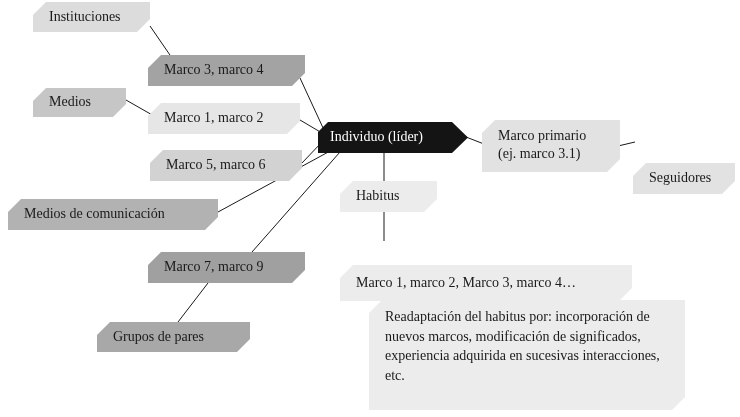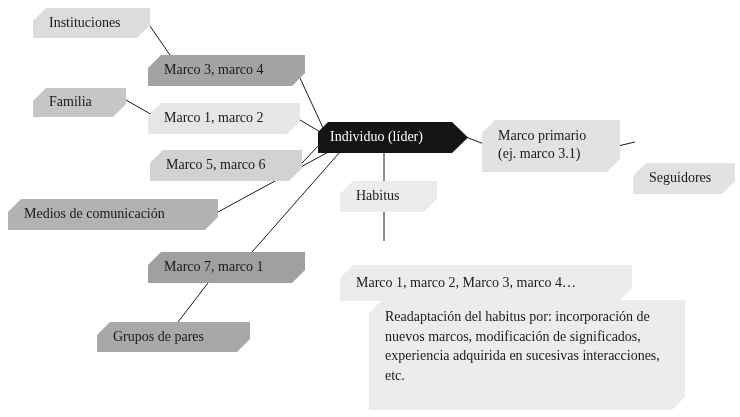--- a/index.html
+++ b/index.html
@@ -51,33 +51,33 @@
     <line x1="218" y1="212" x2="332" y2="150"></line>
     <line x1="252" y1="252" x2="340" y2="152"></line>
     <line x1="178" y1="322" x2="208" y2="283"></line>
     <line x1="466" y1="137" x2="484" y2="144"></line>
     <line x1="618" y1="146" x2="635" y2="142"></line>
     <line x1="384" y1="152" x2="384" y2="182"></line>
     <line x1="384" y1="211" x2="384" y2="241"></line>
     <line x1="384" y1="275" x2="384" y2="301"></line>
   </svg>
 
-  <div class="node" style="left: 33px; top: 8px; width: 117px; height: 30px; background-color: rgb(220, 220, 220);">Instituciones</div>
+  <div class="node" style="left: 33px; top: 2px; width: 117px; height: 30px; background-color: rgb(220, 220, 220);">Instituciones</div>
 
   <div class="node" style="left: 148px; top: 55px; width: 157px; height: 31px; background-color: #a3a3a3;">Marco 3, marco 4</div>
 
-  <div class="node" style="left: 33px; top: 88px; width: 93px; height: 29px; background-color: rgb(198, 198, 198);">Familia</div>
+  <div class="node" style="left: 33px; top: 88px; width: 93px; height: 29px; background-color: rgb(198, 198, 198);">Medios</div>
 
   <div class="node" style="left: 148px; top: 103px; width: 152px; height: 31px; background-color: rgb(230, 230, 230);">Marco 1, marco 2</div>
 
   <div class="node" style="left: 150px; top: 150px; width: 152px; height: 31px; background-color: rgb(210, 210, 210);">Marco 5, marco 6</div>
 
   <div class="node" style="left: 8px; top: 199px; width: 210px; height: 31px; background-color: rgb(178, 178, 178);">Medios de comunicación</div>
 
-  <div class="node" style="left: 148px; top: 252px; width: 157px; height: 31px; background-color: rgb(160, 160, 160);">Marco 7, marco 1</div>
+  <div class="node" style="left: 148px; top: 252px; width: 157px; height: 31px; background-color: rgb(160, 160, 160);">Marco 7, marco 9</div>
 
   <div class="node arrow" style="left: 318px; top: 122px; width: 150px; height: 31px; background-color: rgb(20, 20, 20);">Individuo (líder)</div>
 
   <div class="node" style="left: 97px; top: 322px; width: 153px; height: 30px; background-color: rgb(168, 168, 168);">Grupos de pares</div>
 
   <div class="node multiline" style="left: 482px; top: 120px; width: 138px; height: 52px; background-color: rgb(226, 226, 226);">Marco primario (ej. marco 3.1)</div>
 
   <div class="node" style="left: 633px; top: 127px; width: 102px; height: 31px; background-color: rgb(226, 226, 226); margin-top: 36px;">Seguidores</div>
 
   <div class="node" style="left: 340px; top: 181px; width: 97px; height: 31px; background-color: rgb(236, 236, 236);">Habitus</div>

